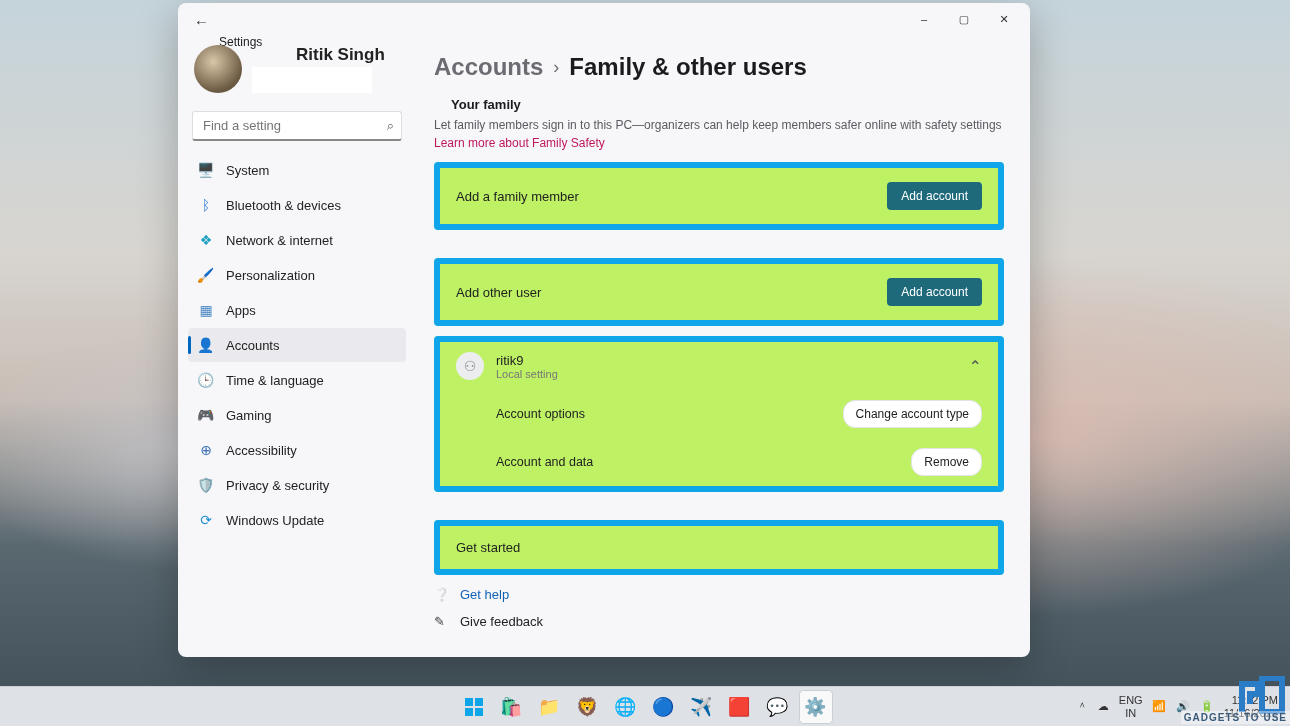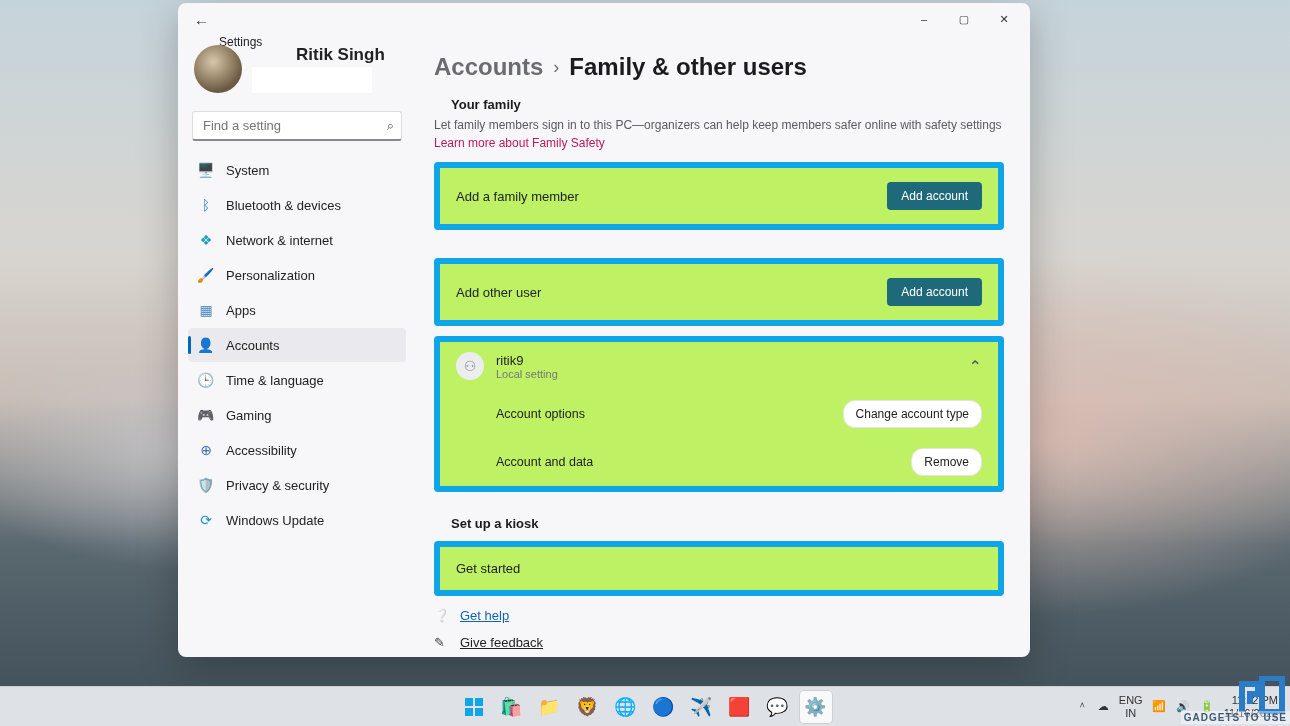--- a/index.html
+++ b/index.html
@@ -68,21 +68,21 @@
 .user-head { display: flex; align-items: center; padding: 10px 16px; gap: 12px; }
 .user-ico { width: 28px; height: 28px; border-radius: 50%; background: #ecedef; display: flex; align-items: center; justify-content: center; color: #888; font-size: 14px; }
 .user-info .uname { font-size: 13px; color: #222; }
 .user-info .utype { font-size: 11px; color: #777; }
 .expand-chev { margin-left: auto; color: #555; }
 .user-sub-row { display: flex; align-items: center; justify-content: space-between; padding: 10px 16px 10px 56px; }
 .user-sub-row .lbl { font-size: 12.5px; color: #222; }
 
 .help-row { display: flex; align-items: center; gap: 10px; margin-top: 12px; font-size: 13px; }
 .help-row .ico { width: 16px; color: #444; }
-.help-row .txt { color: #1062b5; cursor: pointer; text-decoration: underline; }
+.help-row .txt { color: #1062b5; cursor: pointer; }
 .feedback-row .txt { color: #222; }
 
 .taskbar { position: absolute; left: 0; right: 0; bottom: 0; height: 40px; background: rgba(235,238,242,0.92); backdrop-filter: blur(8px); display: flex; align-items: center; border-top: 1px solid rgba(0,0,0,0.08); }
 .task-center { position: absolute; left: 50%; transform: translateX(-50%); display: flex; gap: 6px; }
 .task-icon { width: 32px; height: 32px; border-radius: 4px; display: flex; align-items: center; justify-content: center; font-size: 18px; }
 .task-icon.active { background: rgba(255,255,255,0.8); box-shadow: 0 0 0 1px rgba(0,0,0,0.08); }
 .tray { margin-left: auto; display: flex; align-items: center; gap: 10px; padding-right: 12px; font-size: 11px; color: #333; }
 .tray .lang { line-height: 1.1; text-align: center; }
 .tray .time { line-height: 1.1; text-align: right; }
 
@@ -212,21 +212,20 @@
           <span class="lbl">Account options</span>
           <button class="btn-outline">Change account type</button>
         </div>
         <div class="user-sub-row">
           <span class="lbl">Account and data</span>
           <button class="btn-outline">Remove</button>
         </div>
       </div>
 
       <div style="height:18px"></div>
-      <div class="section-title">Set up a kiosk</div>
       <div class="card">
         <div class="card-row">
           <span class="card-label">Get started</span>
         </div>
       </div>
 
       <div class="help-row">
         <span class="ico">❔</span>
         <span class="txt">Get help</span>
       </div>

